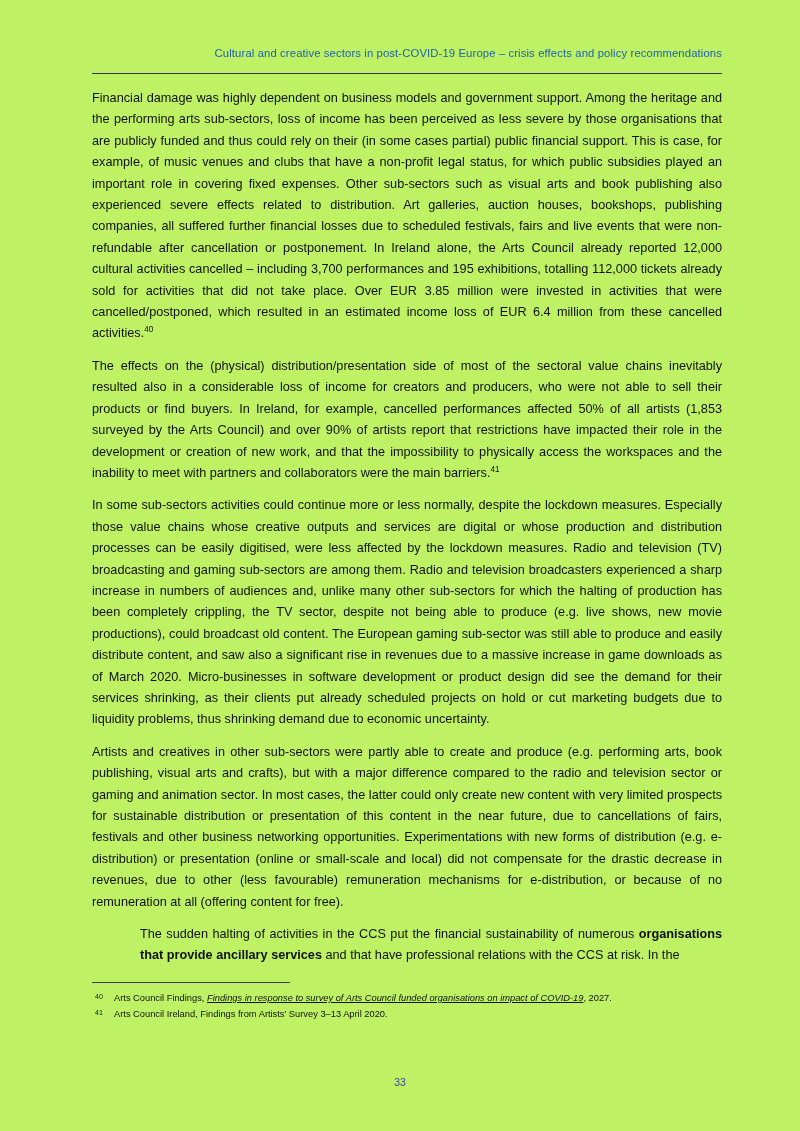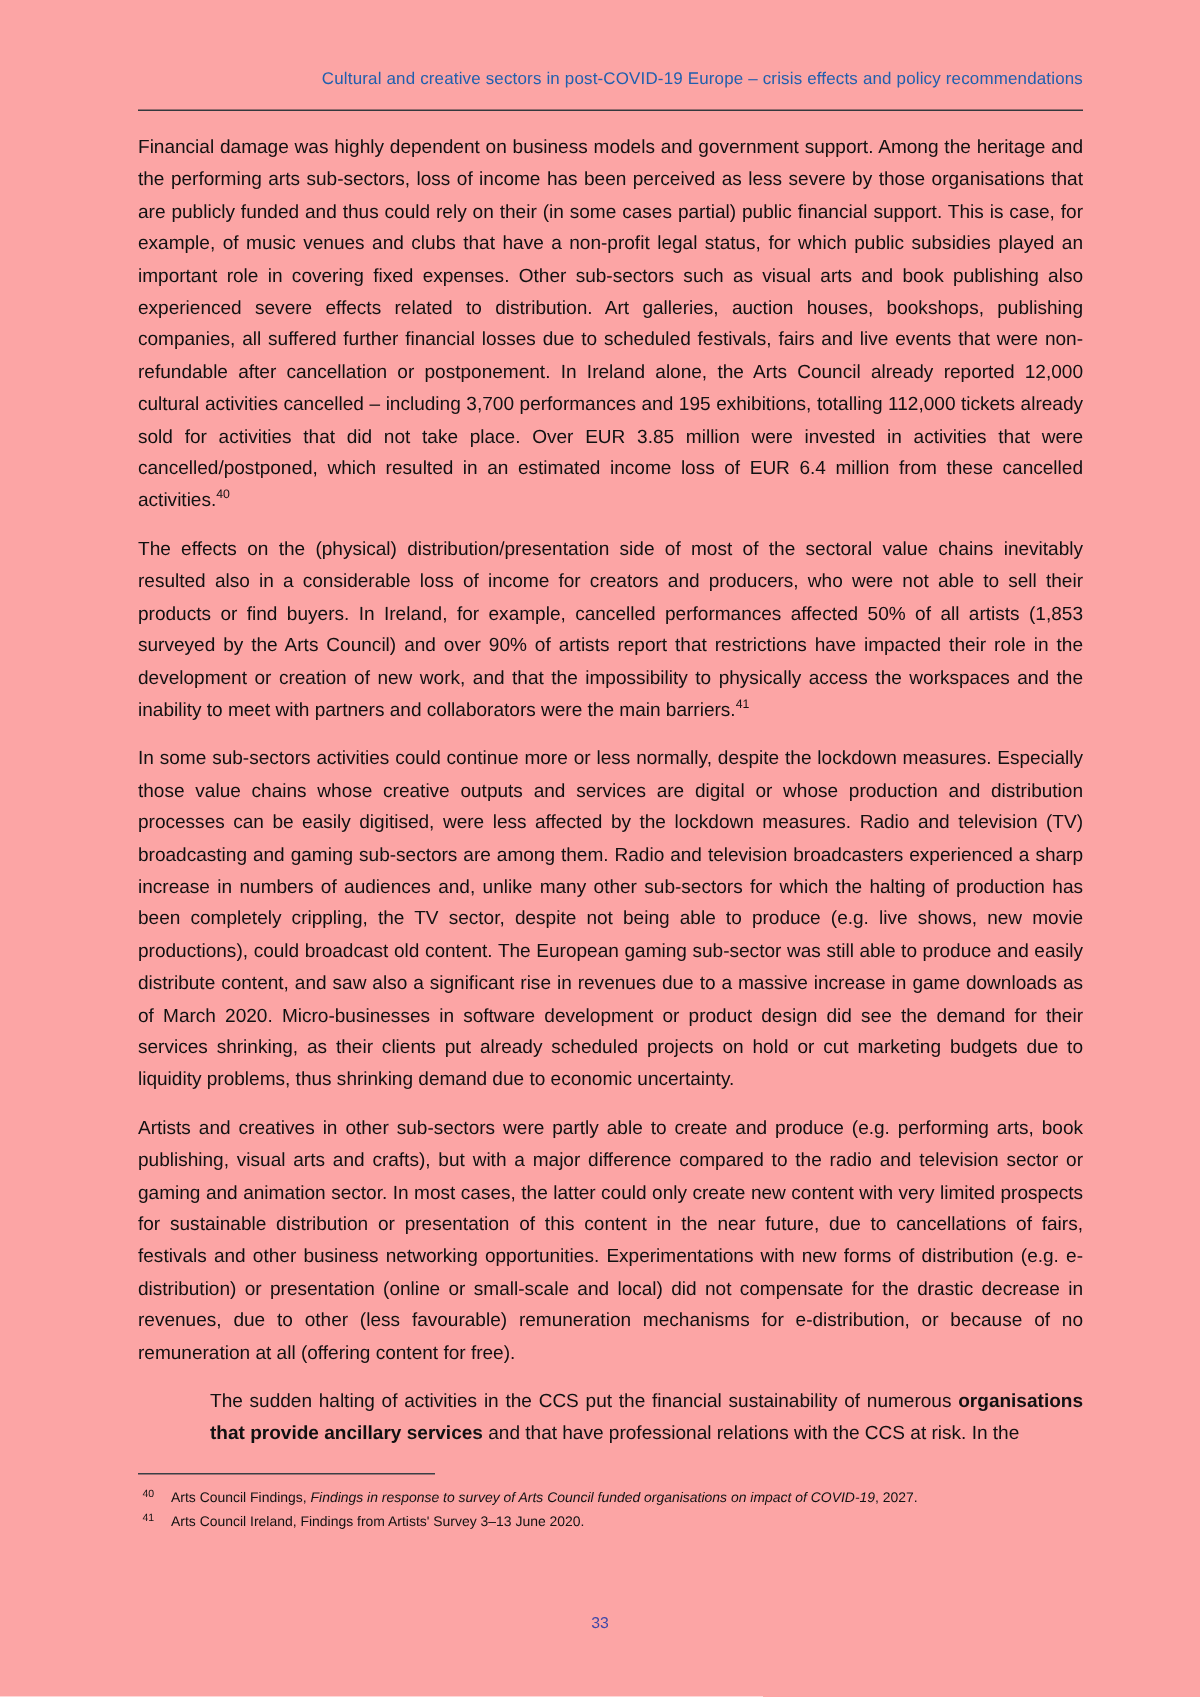--- a/index.html
+++ b/index.html
@@ -9,21 +9,21 @@
     background: #ffffff;
   }
   body {
     font-family: "Liberation Sans", sans-serif;
     color: #000000;
   }
   .page {
     position: relative;
     width: 800px;
     height: 1131px;
-    background: #fca5a5;
+    background: #bef264;
     overflow: hidden;
     box-sizing: border-box;
   }
   .content {
     position: absolute;
     left: 92px;
     top: 0;
     width: 630px;
   }
 
@@ -95,20 +95,21 @@
   }
   .footnote .fn-num {
     position: absolute;
     left: 3px;
     top: -1px;
     font-size: 7px;
     vertical-align: super;
   }
   .footnote i {
     font-style: italic;
+    text-decoration: underline;
   }
 
   
   .page-number {
     position: absolute;
     left: 0;
     right: 0;
     top: 1076px;
     text-align: center;
     font-size: 10.5px;
@@ -139,18 +140,18 @@
       <p class="para"><span>The sudden halting of activities in the CCS put the financial sustainability of numerous </span><b class="strong">organisations that provide ancillary services</b><span> and that have professional relations with the CCS at risk. In the</span></p>
 
     </div>
   </div>
 
   <div class="footnotes">
     <hr class="footnote-rule">
 
     <div class="footnote"><span class="fn-num">40</span><span>Arts Council Findings, </span><i>Findings in response to survey of Arts Council funded organisations on impact of COVID-19</i><span>, 2027.</span></div>
 
-    <div class="footnote"><span class="fn-num">41</span><span>Arts Council Ireland, Findings from Artists' Survey 3–13 June 2020.</span><i></i><span></span></div>
+    <div class="footnote"><span class="fn-num">41</span><span>Arts Council Ireland, Findings from Artists' Survey 3–13 April 2020.</span><i></i><span></span></div>
   </div>
 
   <div class="page-number">33</div>
 
 </div>
 
 </body></html>

